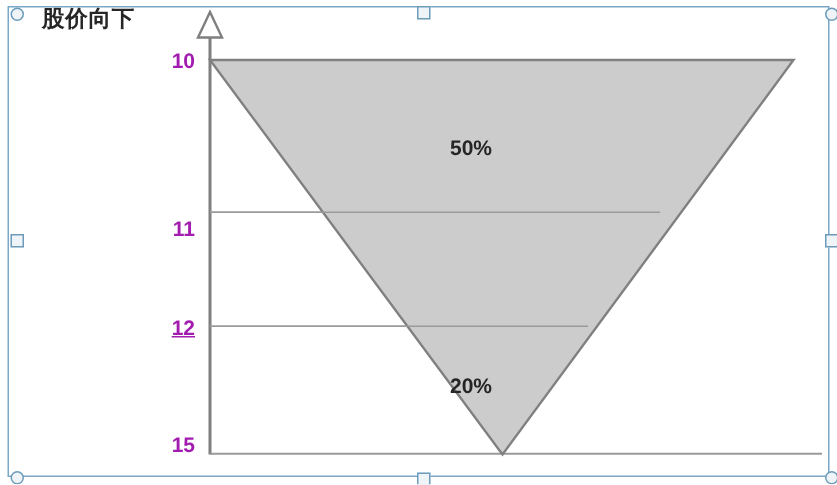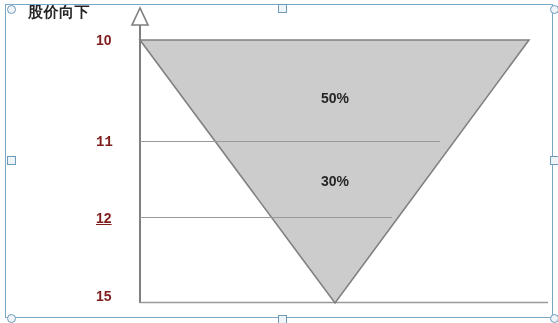--- a/index.html
+++ b/index.html
@@ -62,29 +62,30 @@
   }
   svg.plot {
     position: absolute;
     left: 0;
     top: 0;
   }
   .axis-label {
     position: absolute;
     font-size: 14px;
     font-weight: bold;
-    color: #7f1d1d;
+    color: #a21caf;
+    text-align: right;
     width: 34px;
   }
   .seg-label {
     position: absolute;
     font-size: 14px;
     font-weight: bold;
     color: #262626;
-    text-align: center;
+    text-align: left;
     width: 70px;
   }
 </style>
 </head>
 <body>
 
 <div id="canvas">
 
   <div class="chart">
 
@@ -102,26 +103,26 @@
 
       <line x1="140" y1="217.5" x2="392" y2="217.5" stroke="#9a9a9a" stroke-width="1.1"></line>
 
       <polygon points="140,40 529,40 335,303" fill="#cccccc" stroke="#808080" stroke-width="1.6" stroke-linejoin="miter"></polygon>
 
       <line x1="140" y1="141.5" x2="440" y2="141.5" stroke="#9a9a9a" stroke-width="1.1"></line>
       <line x1="140" y1="217.5" x2="392" y2="217.5" stroke="#9a9a9a" stroke-width="1.1"></line>
     </svg>
 
     <div class="axis-label" style="left:96px; top:32px;">10</div>
-    <div class="axis-label" style="left:96px; top:134px;font-family:Liberation Mono, monospace;">11</div>
+    <div class="axis-label" style="left:96px; top:144px;">11</div>
     <div class="axis-label" style="left:96px; top:210px;text-decoration:underline;">12</div>
     <div class="axis-label" style="left:96px; top:288px;">15</div>
 
     <div class="seg-label" style="left:300px; top:90px;">50%</div>
-    <div class="seg-label" style="left:300px; top:173px;">30%</div>
+    <div class="seg-label" style="left:300px; top:249px;">20%</div>
   </div>
 
   <div class="sel-frame">
     <div class="handle circle h-tl"></div>
     <div class="handle h-tc"></div>
     <div class="handle circle h-tr"></div>
     <div class="handle h-ml"></div>
     <div class="handle h-mr"></div>
     <div class="handle circle h-bl"></div>
     <div class="handle h-bc"></div>

